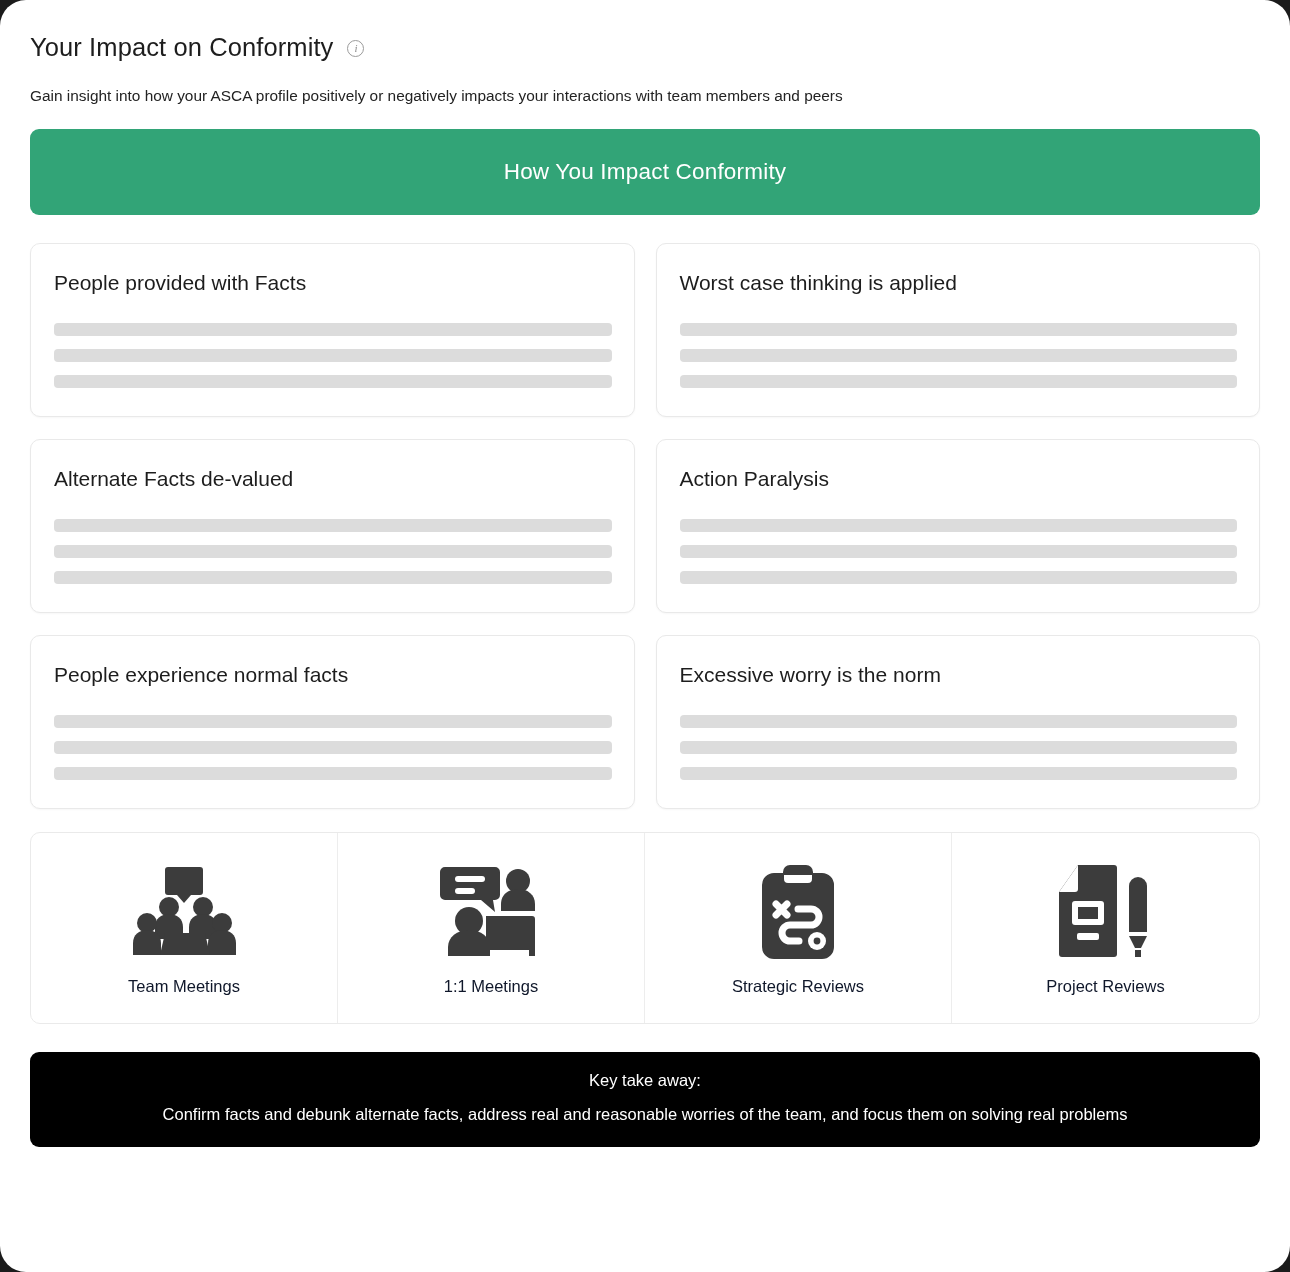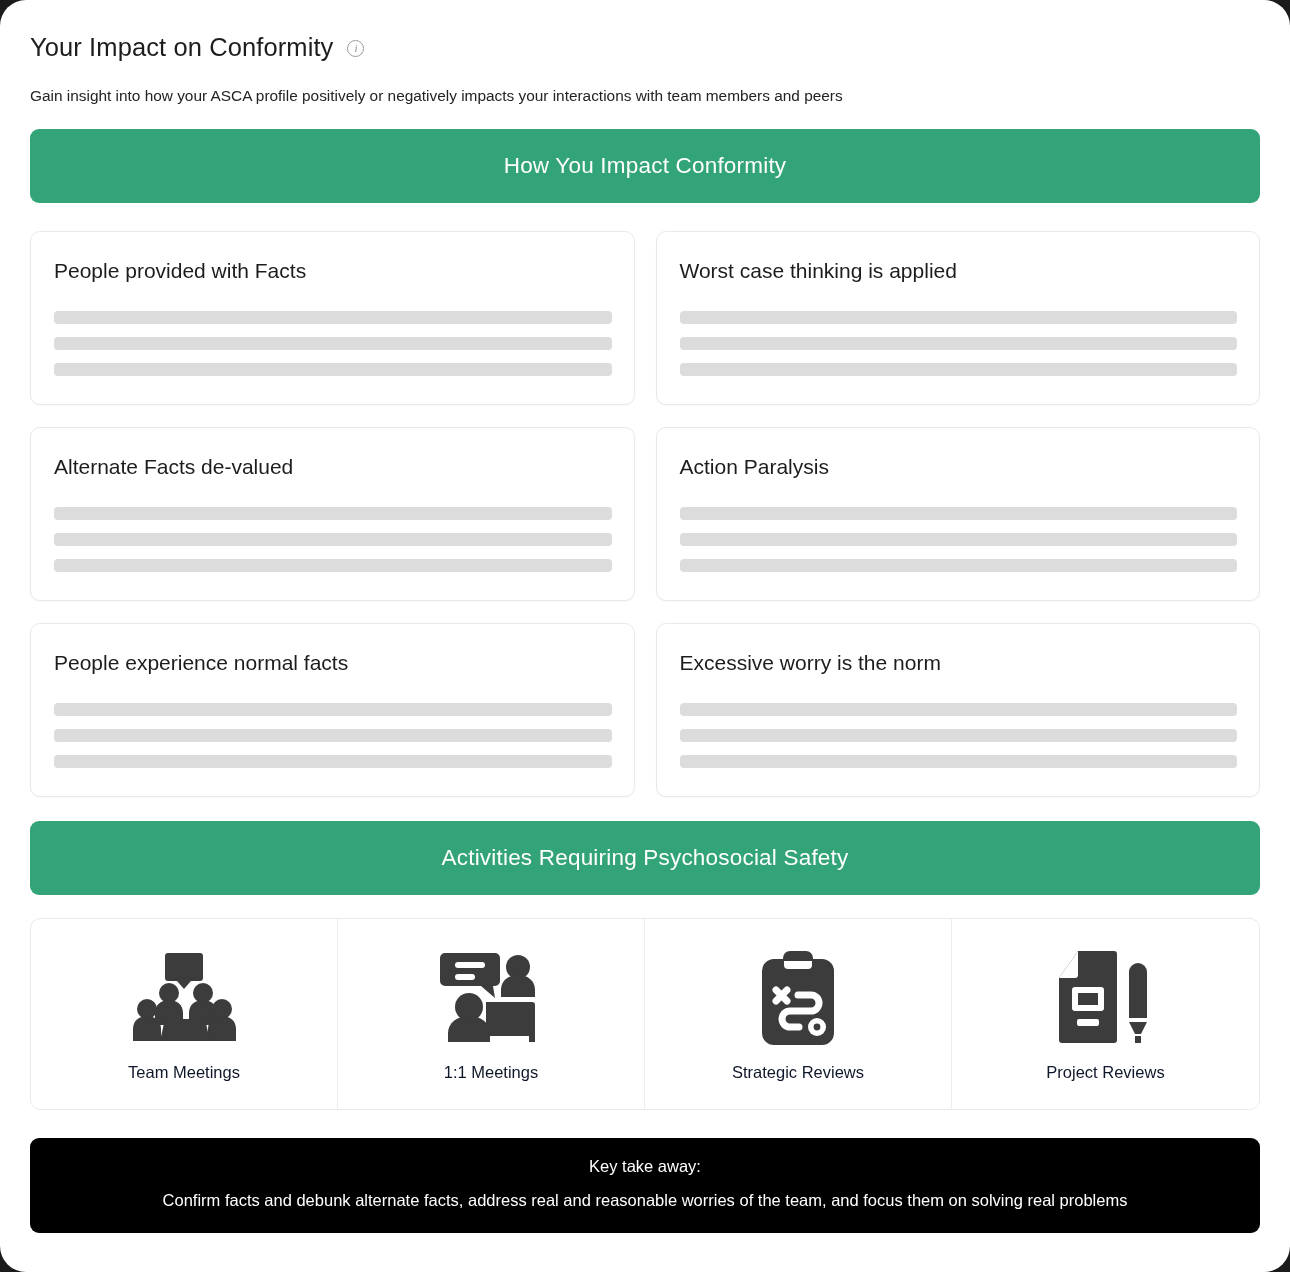--- a/index.html
+++ b/index.html
@@ -58,21 +58,21 @@
   .page-subtitle {
     margin-top: 24px;
     font-size: 15.4px;
     color: #232323;
     font-weight: 400;
   }
 
   
   .banner {
     margin-top: 24px;
-    height: 74px;
+    height: 86px;
     border-radius: 9px;
     display: flex;
     align-items: center;
     justify-content: center;
     color: #ffffff;
     font-size: 22.5px;
     font-weight: 400;
     letter-spacing: 0.2px;
   }
 
@@ -238,21 +238,20 @@
       <div class="impact-card-title">Excessive worry is the norm</div>
       <div class="skeleton-lines">
         <div class="skeleton-line" style="background: rgb(220, 220, 220);"></div>
         <div class="skeleton-line" style="background: rgb(220, 220, 220);"></div>
         <div class="skeleton-line" style="background: rgb(220, 220, 220);"></div>
       </div>
     </div>
 
   </div>
 
-  <div class="banner" style="background: rgb(50, 164, 119);">Activities Requiring Psychosocial Safety</div>
 
   <div class="activities-panel">
 
     <div class="activity-cell">
       <div class="activity-icon">
         <svg width="104" height="92" viewBox="0 0 104 92" fill="#3c3c3c">
           <path d="M36 2 h32 a3 3 0 0 1 3 3 v22 a3 3 0 0 1 -3 3 h-9 l-7 8 -7 -8 h-9 a3 3 0 0 1 -3 -3 v-22 a3 3 0 0 1 3 -3 z"></path>
           <circle cx="37" cy="42" r="10"></circle>
           <path d="M23 74 v-12 c0 -8 6 -13 14 -13 s14 5 14 13 v12 z"></path>
           <circle cx="71" cy="42" r="10"></circle>

